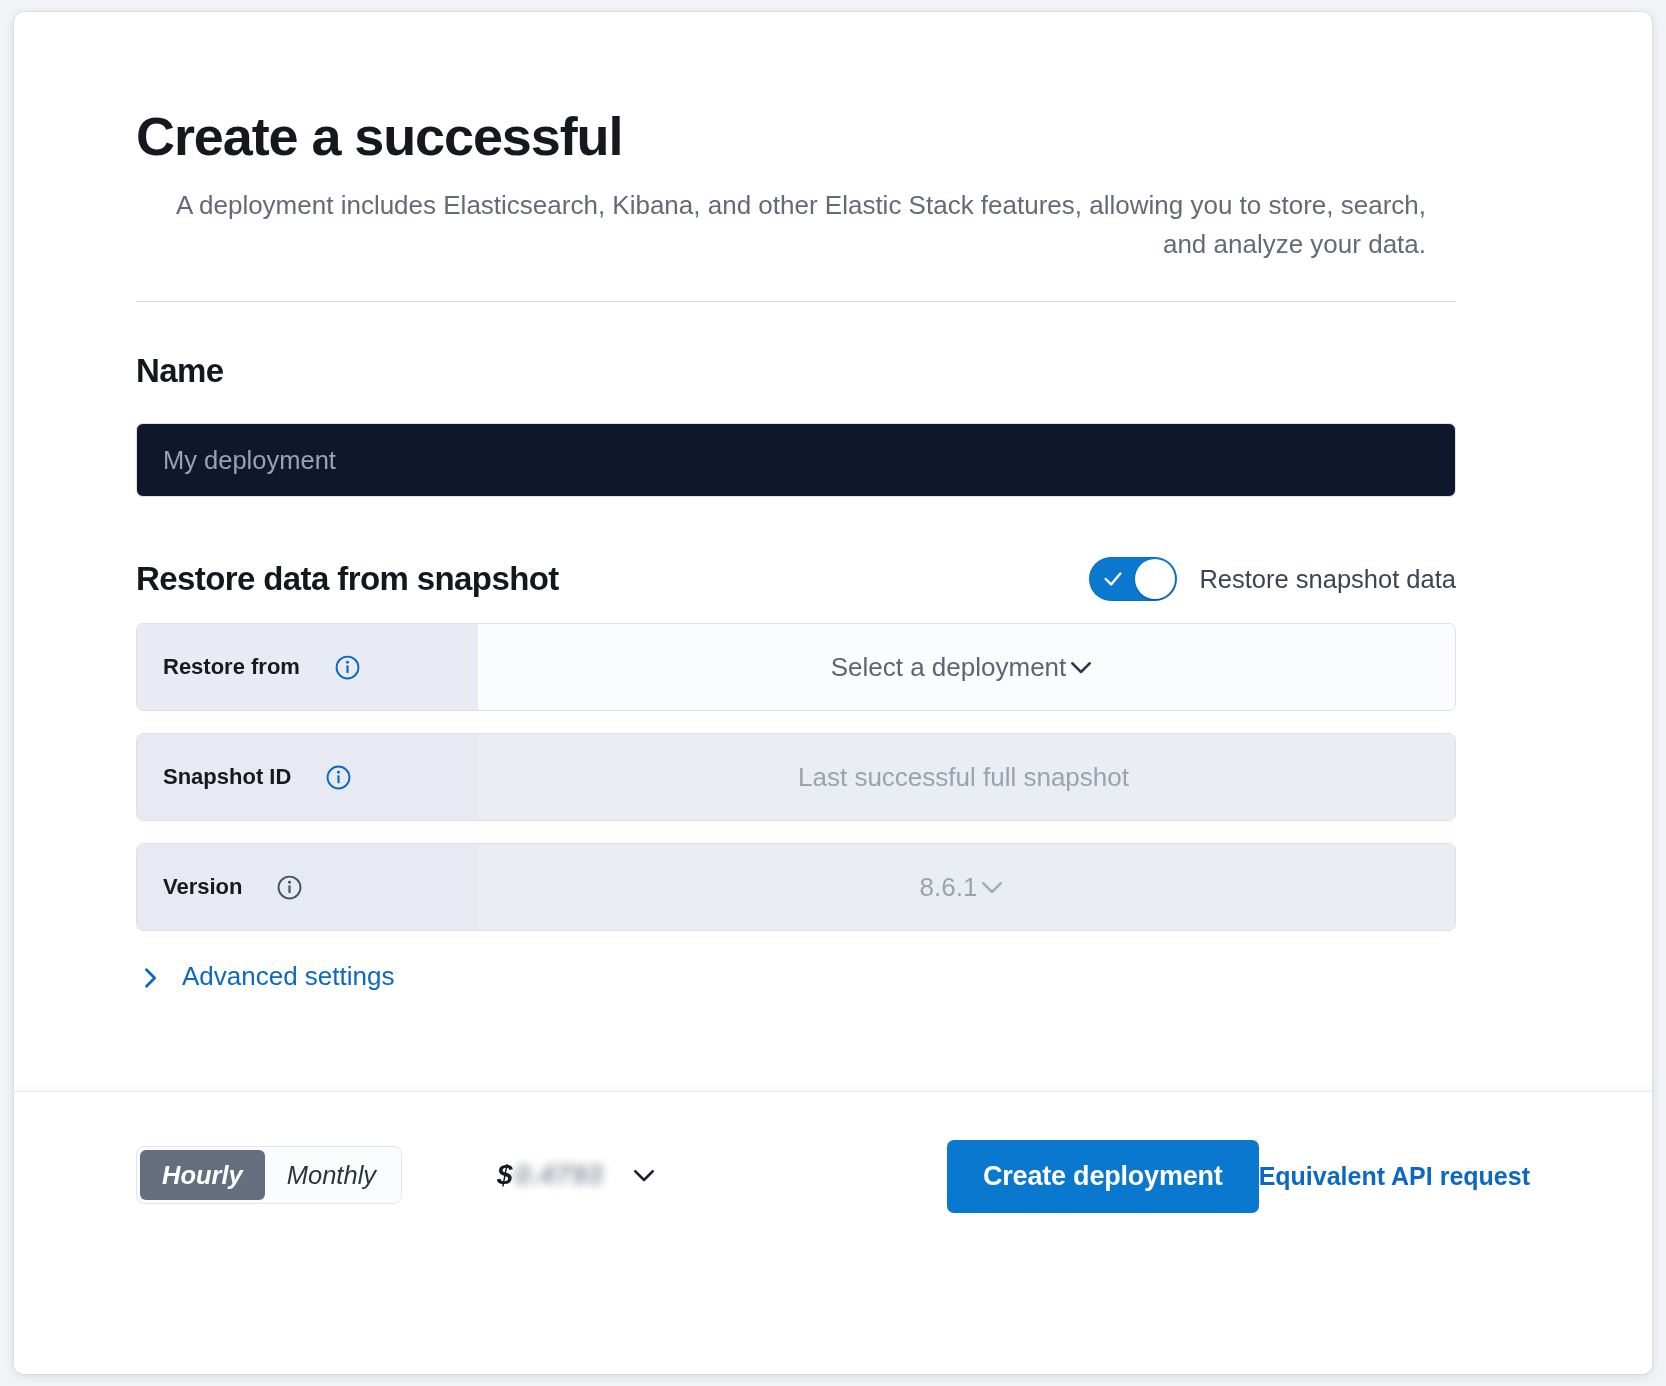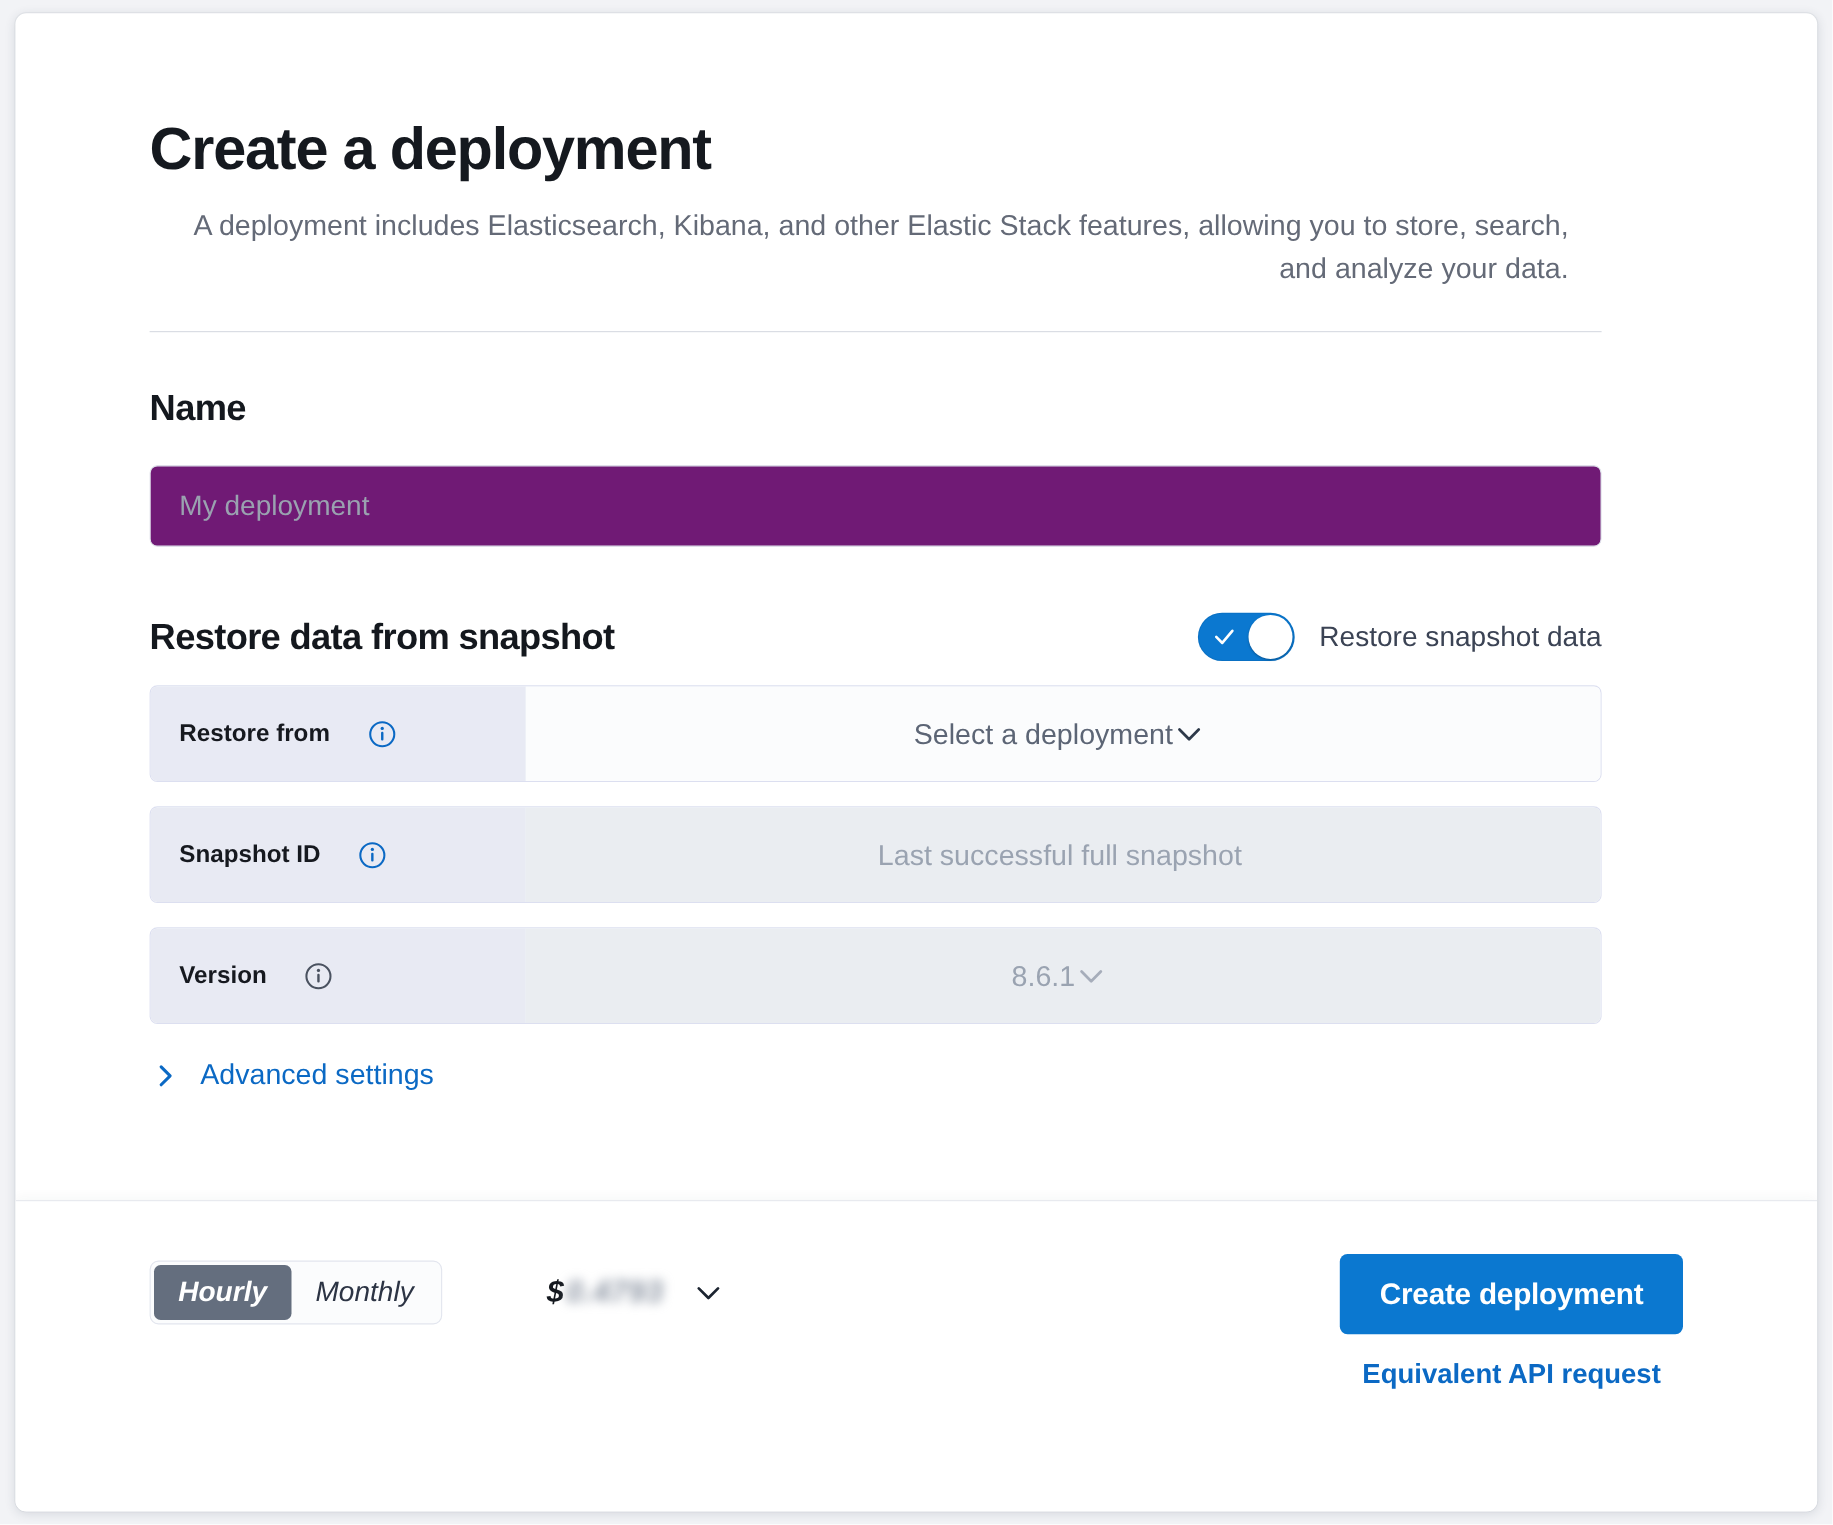--- a/index.html
+++ b/index.html
@@ -87,21 +87,21 @@
     color: #14181e;
   }
 
   .name-block { margin-top: 50px; }
 
   .text-input {
     margin-top: 33px;
     width: 1320px;
     height: 74px;
     border-radius: 7px;
-    background: #701a75;
+    background: #0f172a;
     border: 1px solid #e0e3eb;
     box-shadow: 0 1px 0 rgba(0,0,0,0.015) inset;
     display: flex;
     align-items: center;
     padding: 0 26px;
     font-size: 25.5px;
     color: #9aa2b0;
   }
 
   .restore-block { margin-top: 60px; }
@@ -263,22 +263,22 @@
   .price .blurred {
     filter: blur(5px);
     color: #8a93a1;
     font-weight: 700;
     letter-spacing: 0.5px;
     margin-left: 2px;
   }
 
   .footer-right {
     display: flex;
-    flex-direction: column;
-    align-items: center;
+    flex-direction: row;
+    align-items: flex-start;
   }
 
   .primary-btn {
     background: #0b78d0;
     color: #ffffff;
     font-size: 27px;
     font-weight: 700;
     border: none;
     border-radius: 7px;
     padding: 21px 36px;
@@ -296,21 +296,21 @@
 </style>
 </head>
 <body>
 
 <div class="page">
   <div class="card">
 
     <div class="body-scroll">
       <div class="inner">
 
-        <h1 class="page-title">Create a deployment</h1>
+        <h1 class="page-title">Create a successful</h1>
         <p class="page-desc">A deployment includes Elasticsearch, Kibana, and other Elastic Stack features, allowing you to store, search, and analyze your data.</p>
 
         <div class="divider"></div>
 
         <div class="name-block">
           <div class="section-title">Name</div>
           <div class="text-input">
             <span>My deployment</span>
           </div>
         </div>

